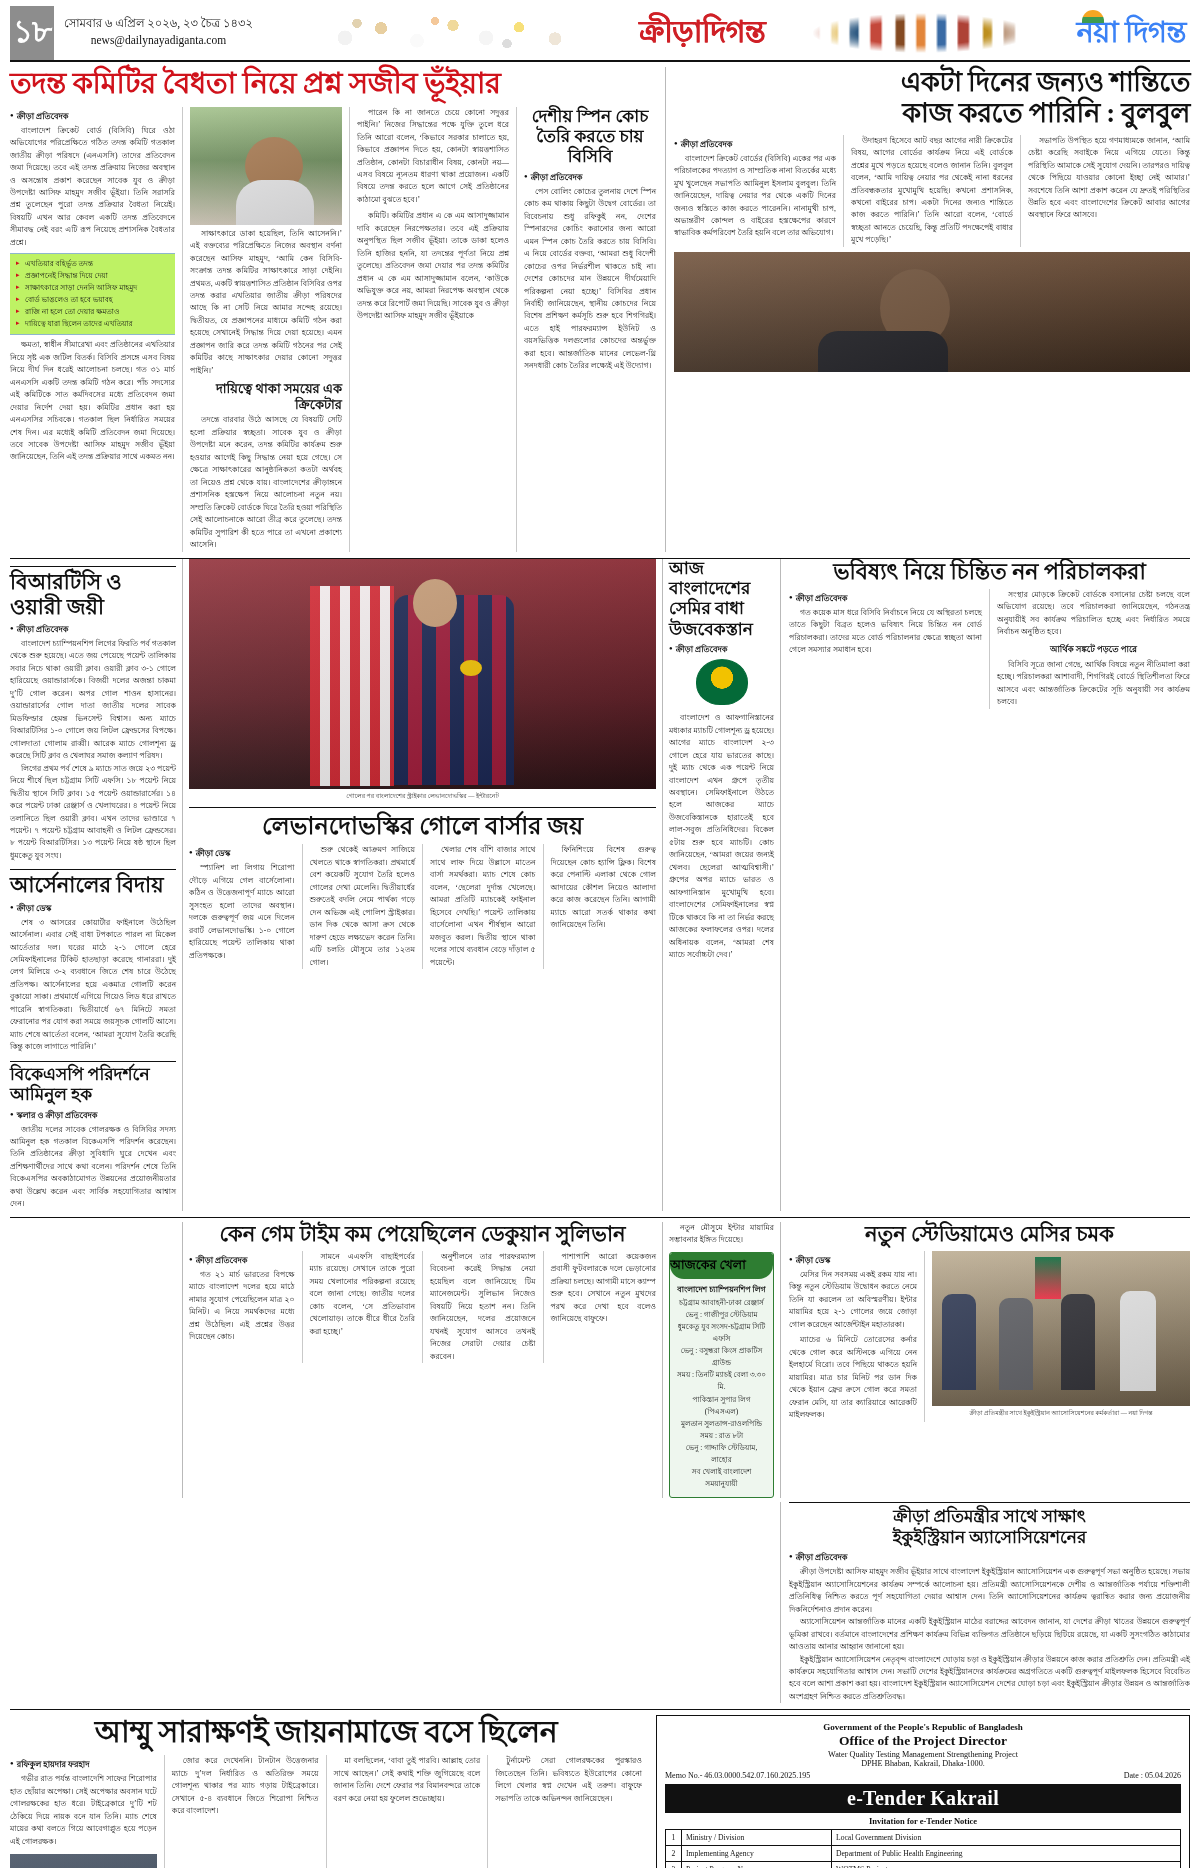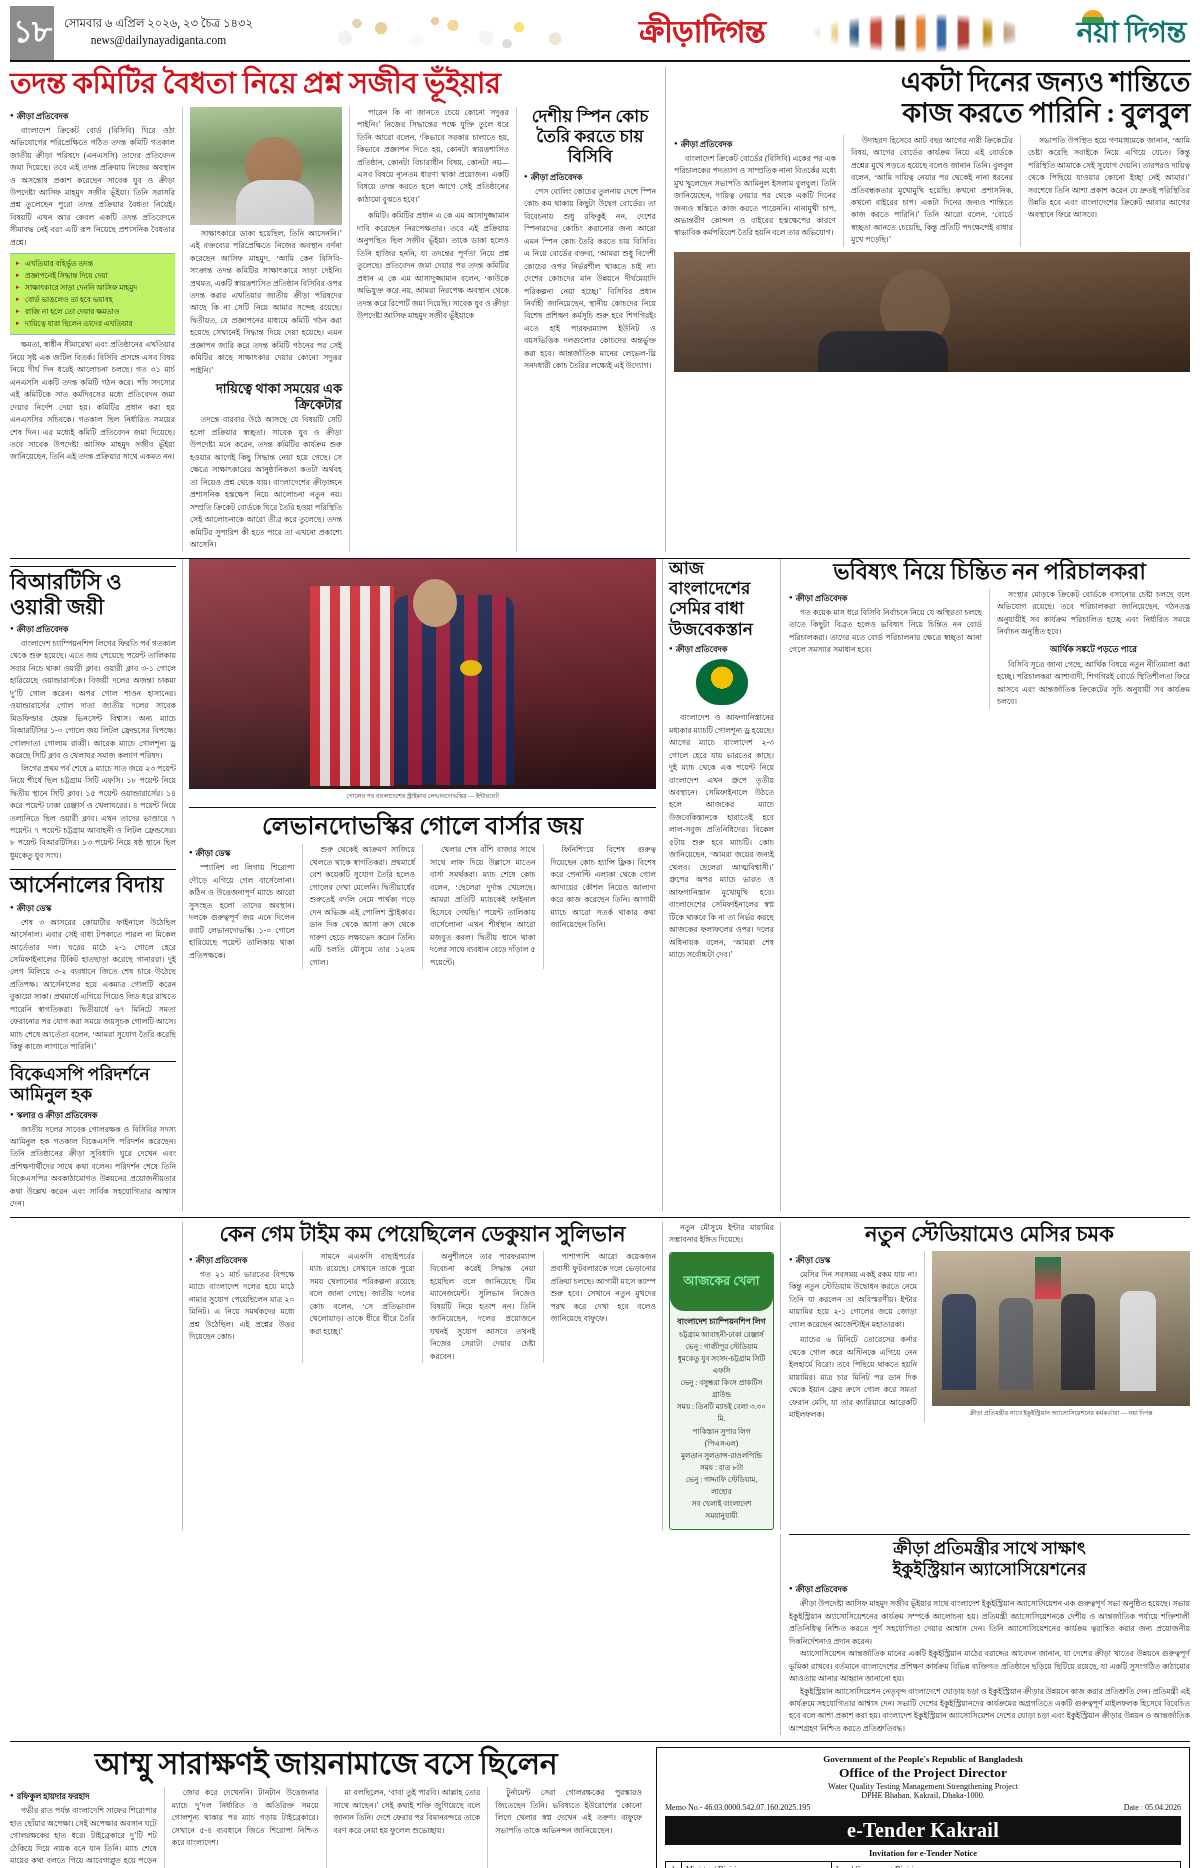--- a/index.html
+++ b/index.html
@@ -53,21 +53,21 @@
       linear-gradient(90deg, transparent 47%, #e07b2a 48% 51%, transparent 52%),
       linear-gradient(90deg, transparent 56%, #2a5f9e 57% 60%, transparent 61%),
       linear-gradient(90deg, transparent 65%, #a83226 66% 70%, transparent 71%),
       linear-gradient(90deg, transparent 76%, #b8860b 77% 80%, transparent 81%),
       linear-gradient(90deg, transparent 85%, #8a4b1c 86% 90%, transparent 91%);
     background-repeat:no-repeat; opacity:.92;
     -webkit-mask-image: radial-gradient(ellipse 110px 20px at 50% 50%, #000 60%, transparent 100%);
             mask-image: radial-gradient(ellipse 110px 20px at 50% 50%, #000 60%, transparent 100%);
   }
   .nd-logo{ flex:1; display:flex; align-items:center; justify-content:flex-end; padding-right:4px; position:relative; }
-  .nd-logo .nd-text{ font-size:29px; font-weight:bold; color:#0f766e; letter-spacing:-.5px; }
+  .nd-logo .nd-text{ font-size:29px; font-weight:bold; color:#3b82f6; letter-spacing:-.5px; }
   .nd-logo .sun{
     position:absolute; top:4px; right:86px; width:22px; height:13px;
     background:linear-gradient(#f5a623 55%, #3f9b4f 56%);
     border-radius:11px 11px 0 0;
   }
   .hl-red{ color:#d0121b; }
 
   .headline-xl{ font-size:29px; font-weight:bold; line-height:1.16; letter-spacing:-.4px; }
   .headline-lg{ font-size:21px; font-weight:bold; line-height:1.2; }
   .headline-md{ font-size:17px; font-weight:bold; line-height:1.2; }
@@ -99,22 +99,22 @@
     padding:4px 6px; margin:4px 0; font-size:7.4px; line-height:1.62;
   }
   .bulletbox li{ list-style:none; position:relative; padding-left:9px; }
   .bulletbox li::before{ content:"\25B8"; color:#d0121b; position:absolute; left:0; top:-.5px; font-size:7px; }
 
   .sechead{ border-top:1.4px solid #111; padding-top:3px; margin-top:7px; }
 
   
   .greenbox{ border:1.4px solid #2e7d32; border-radius:3px; background:#eef6ee; overflow:hidden; margin-top:5px;}
   .greenbox .gb-title{
-    background:#2e7d32; color:#86efac; text-align:center; font-weight:bold; font-size:12.5px;
-    padding:19px 0; border-radius:2px 2px 14px 14px;
+    background:#2e7d32; color:#000000; font-weight:bold; font-size:12.5px;
+    padding:3px 0; border-radius:2px 2px 14px 14px;
   }
   .greenbox .gb-body{ padding:5px 6px 7px; text-align:center; font-size:7.3px; line-height:1.66; }
   .greenbox .gb-body b{ font-size:7.8px; }
 
   
   .tender{ border:1px solid #111; padding:6px 8px 8px; font-family:"Liberation Serif",serif; }
   .tender .gov{ text-align:center; font-size:9px; font-weight:bold; }
   .tender .office{ text-align:center; font-size:13.5px; font-weight:bold; margin-top:1px; }
   .tender .proj{ text-align:center; font-size:8.2px; margin-top:1px; }
   .tender .dphe{ text-align:center; font-size:8.2px; }

